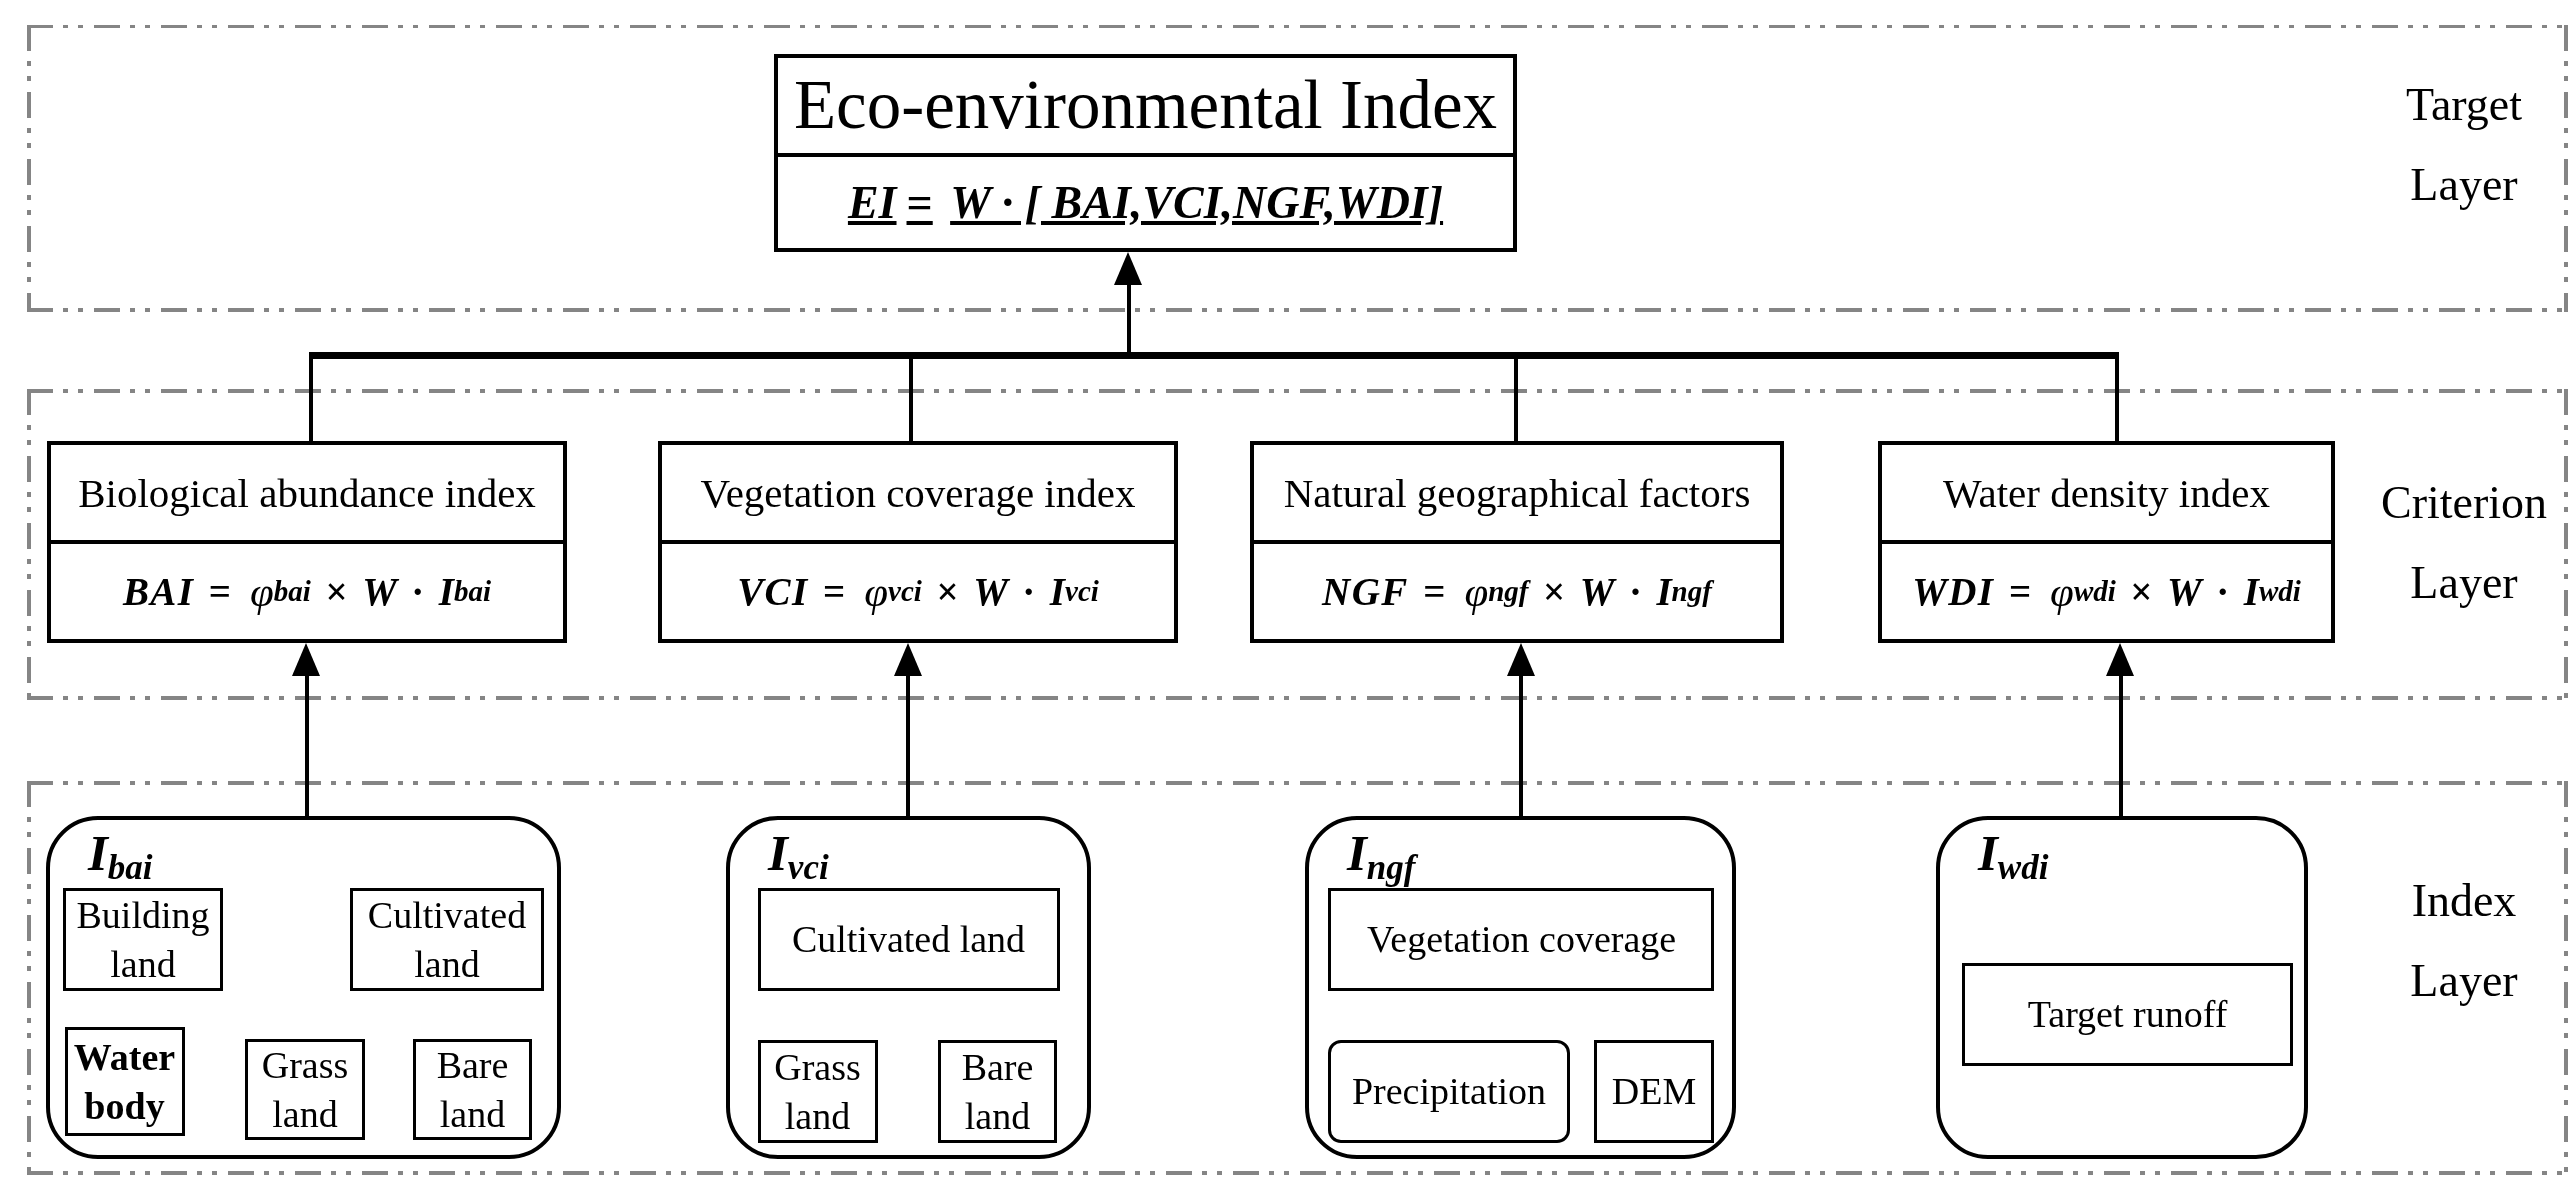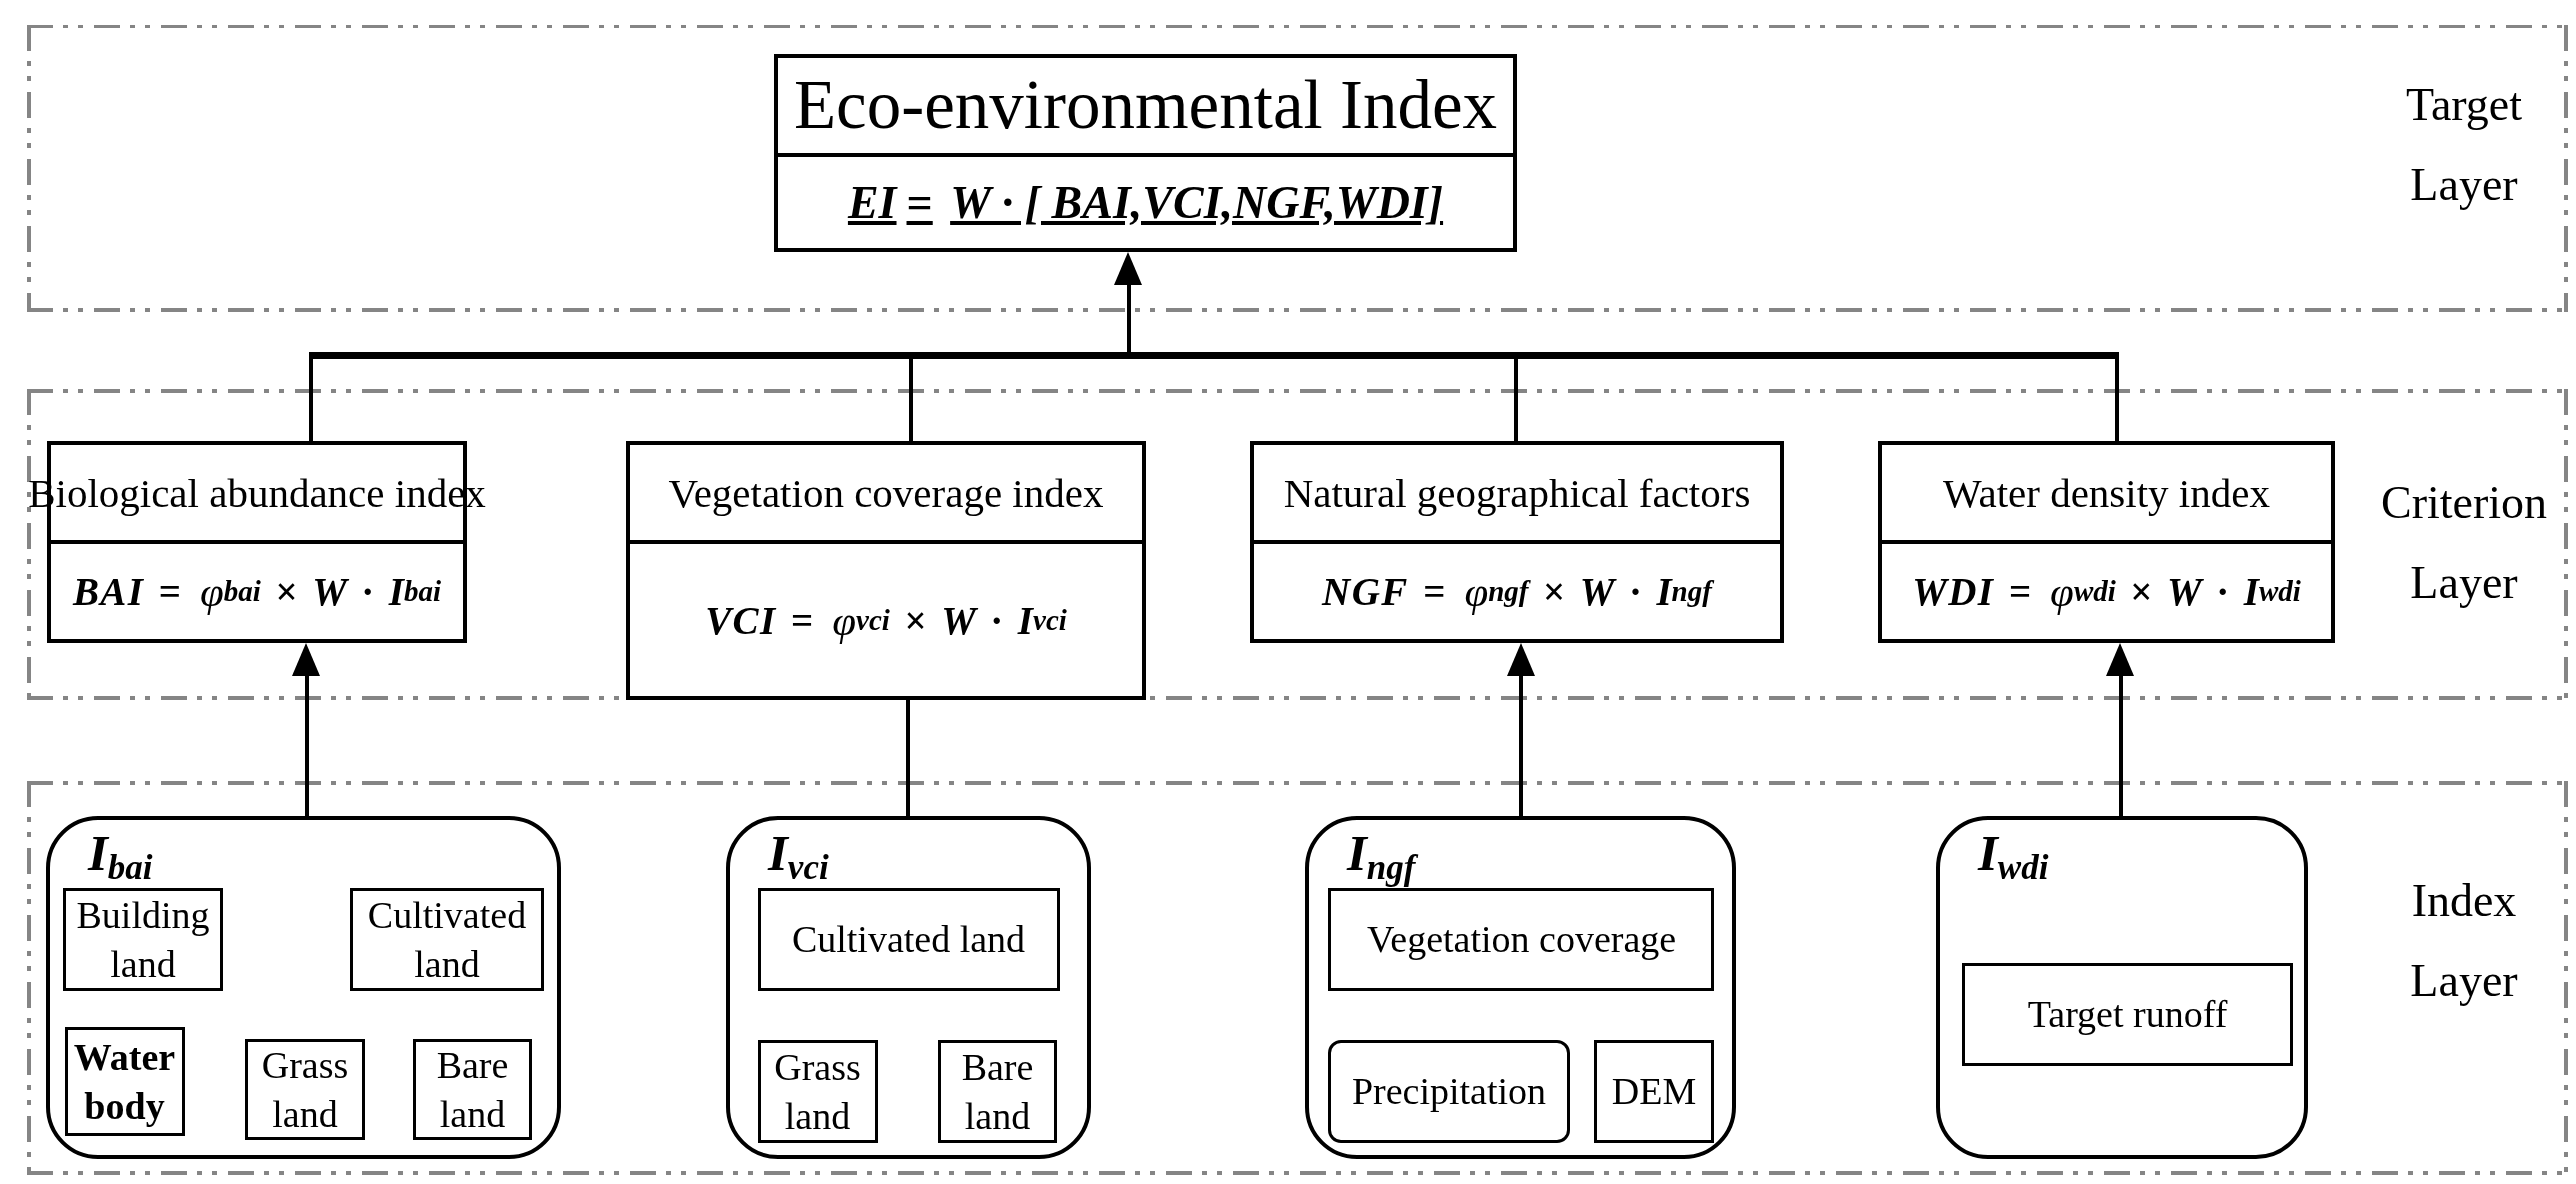--- a/index.html
+++ b/index.html
@@ -94,36 +94,36 @@
 
   <div class="node" style="left:774px;top:54px;width:743px;height:198px;">
     <div class="title t-title">Eco-environmental Index</div>
     <div class="body t-formula">
       <span>EI</span>
         <span class="eq">=</span>
         <span>W · [ BAI,VCI,NGF,WDI]</span>
     </div>
   </div>
 
-  <div class="node" style="left:47px;top:441px;width:420px;height:202px;">
+  <div class="node" style="left:47px;top:441px;width:520px;height:202px;">
     <div class="title c-title">Biological abundance index</div>
     <div class="body c-formula">
       <span class="f-lhs">BAI</span>
         <span class="f-eq">=</span>
         <span class="f-phi">φ</span>
         <span class="f-sub">bai</span>
         <span class="f-op">×</span>
         <span class="f-sym">W</span>
         <span class="f-op">·</span>
         <span class="f-sym">I</span>
         <span class="f-sub">bai</span>
     </div>
   </div>
 
-  <div class="node" style="left:626px;top:441px;width:520px;height:259px;">
+  <div class="node" style="left:658px;top:441px;width:520px;height:202px;">
     <div class="title c-title">Vegetation coverage index</div>
     <div class="body c-formula">
       <span class="f-lhs">VCI</span>
         <span class="f-eq">=</span>
         <span class="f-phi">φ</span>
         <span class="f-sub">vci</span>
         <span class="f-op">×</span>
         <span class="f-sym">W</span>
         <span class="f-op">·</span>
         <span class="f-sym">I</span>

